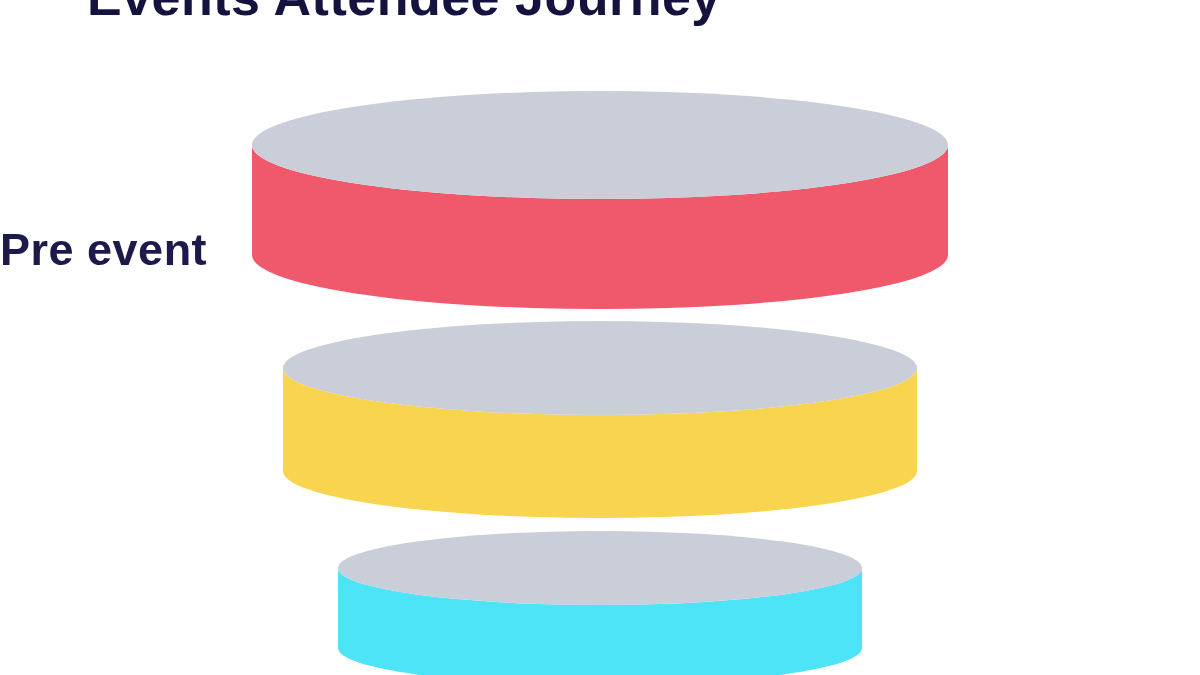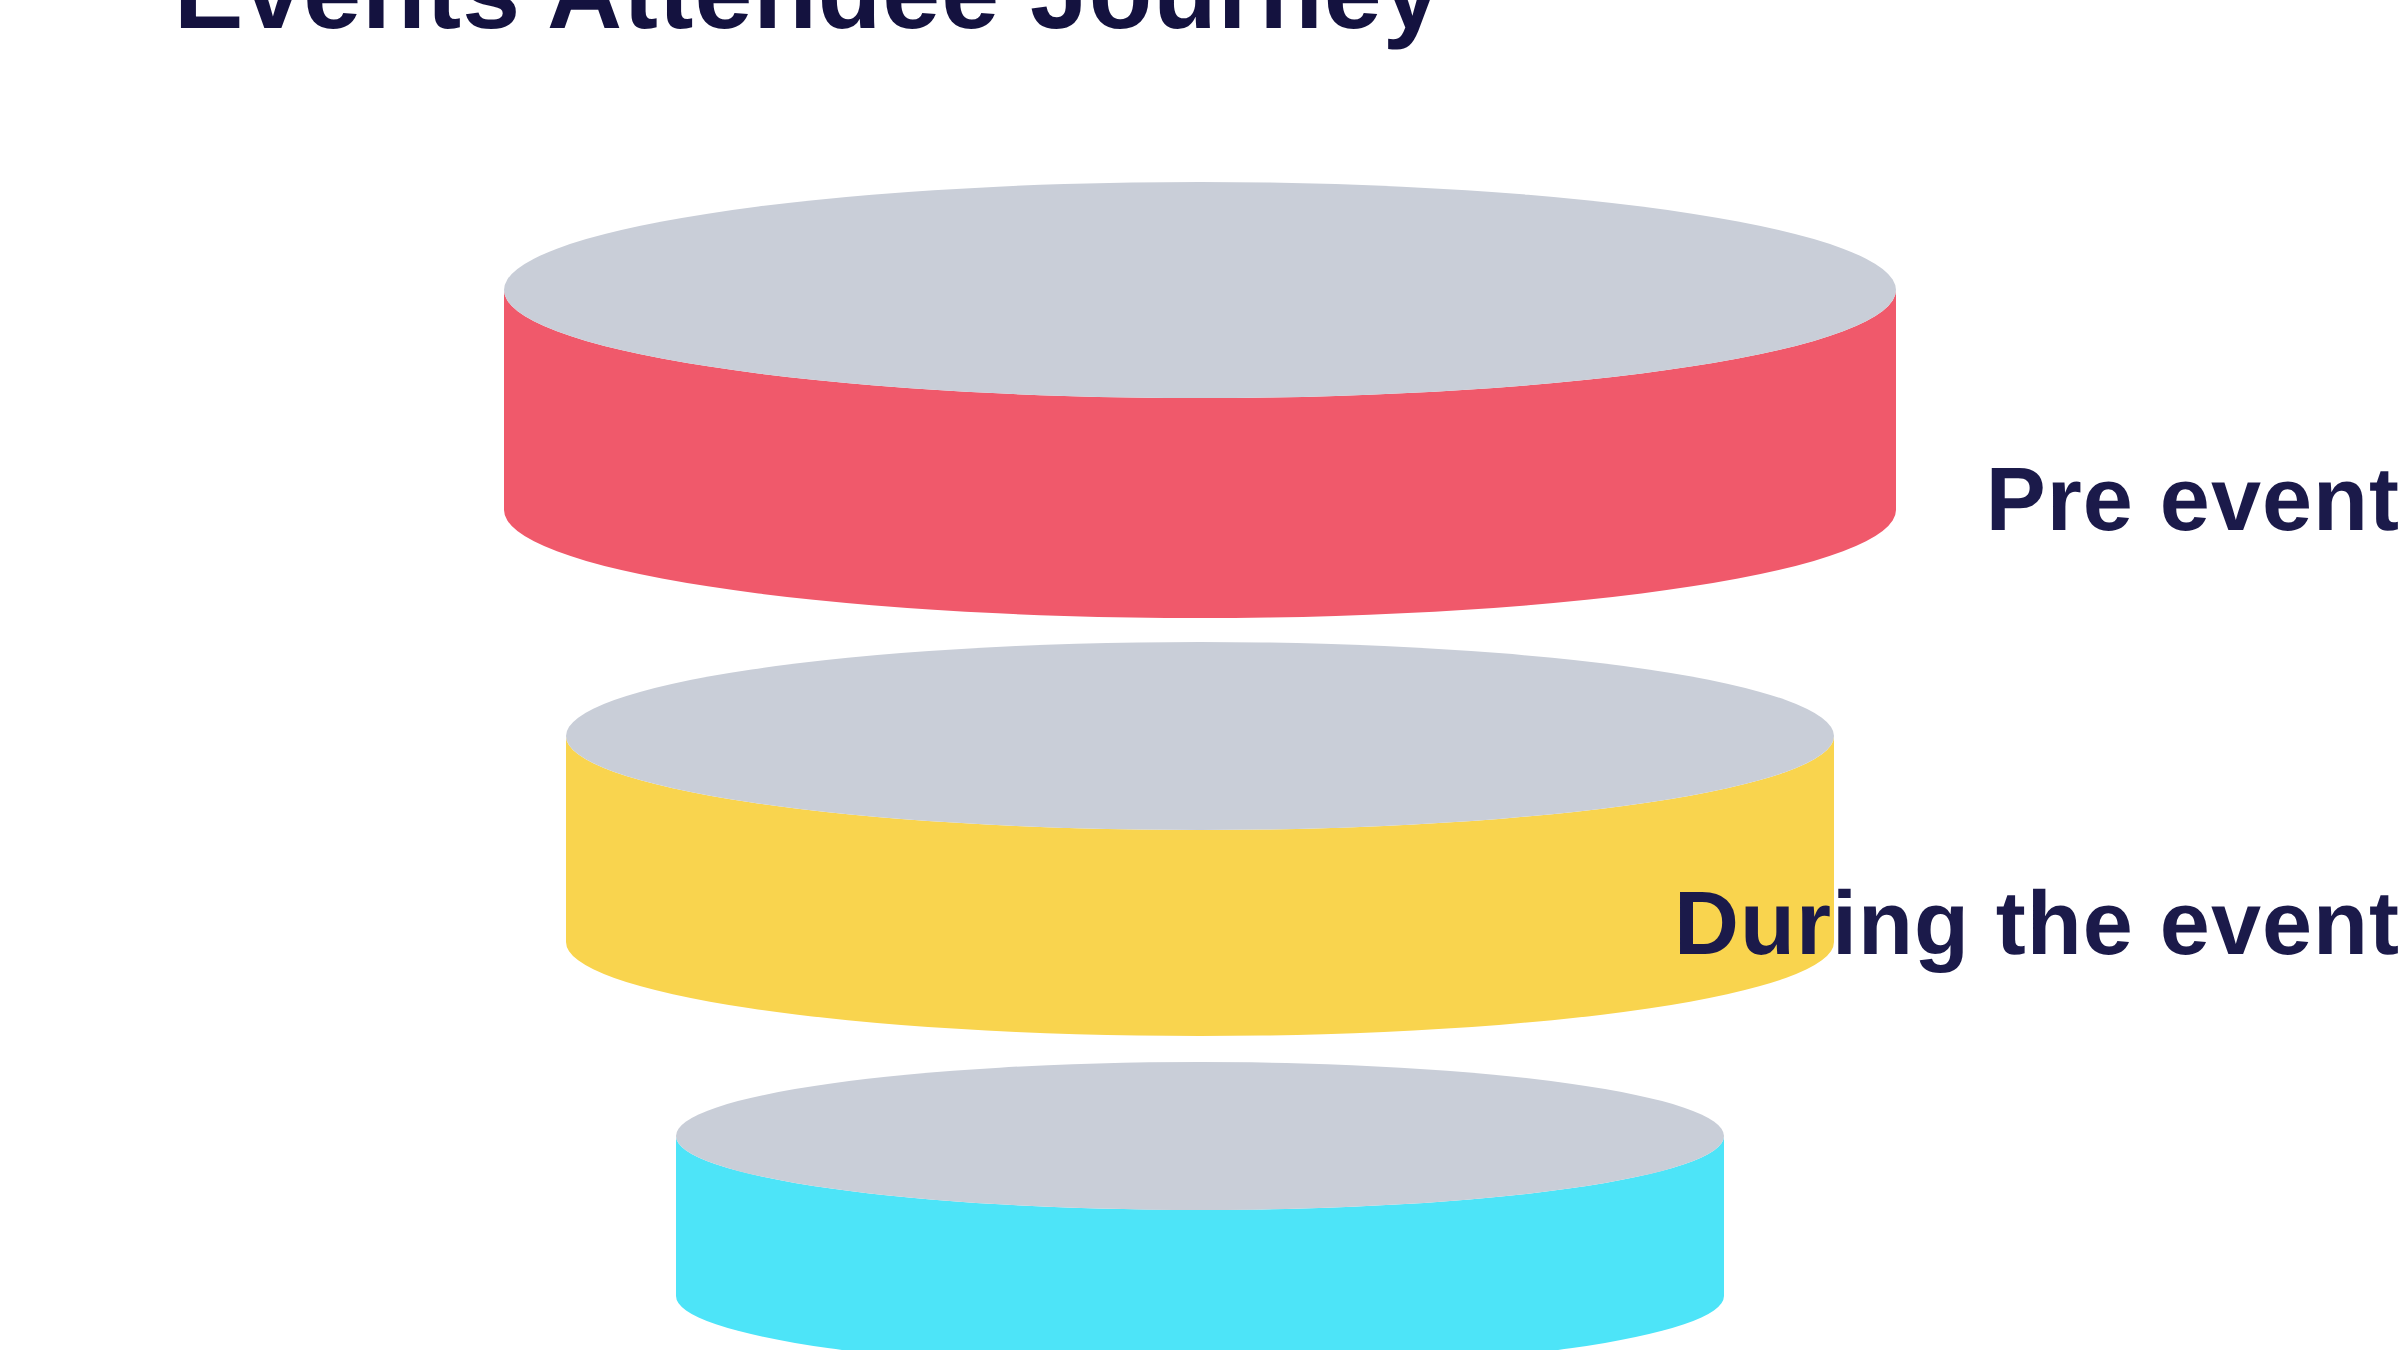--- a/index.html
+++ b/index.html
@@ -28,21 +28,21 @@
   }
   .diagram-svg {
     position: absolute;
     left: 0;
     top: 0;
   }
   .stage-label {
     position: absolute;
     left: 0;
     right: 0;
-    text-align: right;
+    text-align: left;
     font-weight: 600;
     letter-spacing: 0.5px;
     line-height: 1;
     color: #1B1A4A;
     white-space: nowrap;
   }
   .stage-label.pre    { top: 227px; font-size: 45px; }
   .stage-label.during { top: 439px; font-size: 45px; padding-left: 14px; }
   .stage-label.post   { top: 624px; font-size: 43px; }
 </style>
@@ -66,16 +66,15 @@
     </g>
 
     <g>
       <path d="M 338 568 L 338 648 A 262 37 0 0 0 862 648 L 862 568 A 262 37 0 0 1 338 568 Z" fill="#4DE4F8"></path>
       <ellipse cx="600" cy="568" rx="262" ry="37" fill="#C9CED8"></ellipse>
     </g>
   </svg>
 
   <div class="stage-label pre" style="color: rgb(27, 26, 74);">Pre event</div>
 
-  <div class="stage-label during" style="color: rgb(27, 26, 74);">During the event</div>
 
 
 </div>
 
 </body></html>

